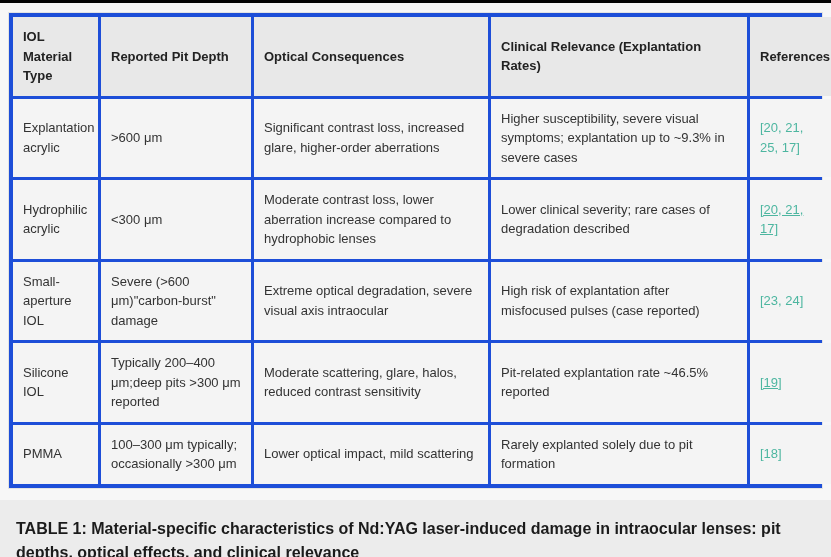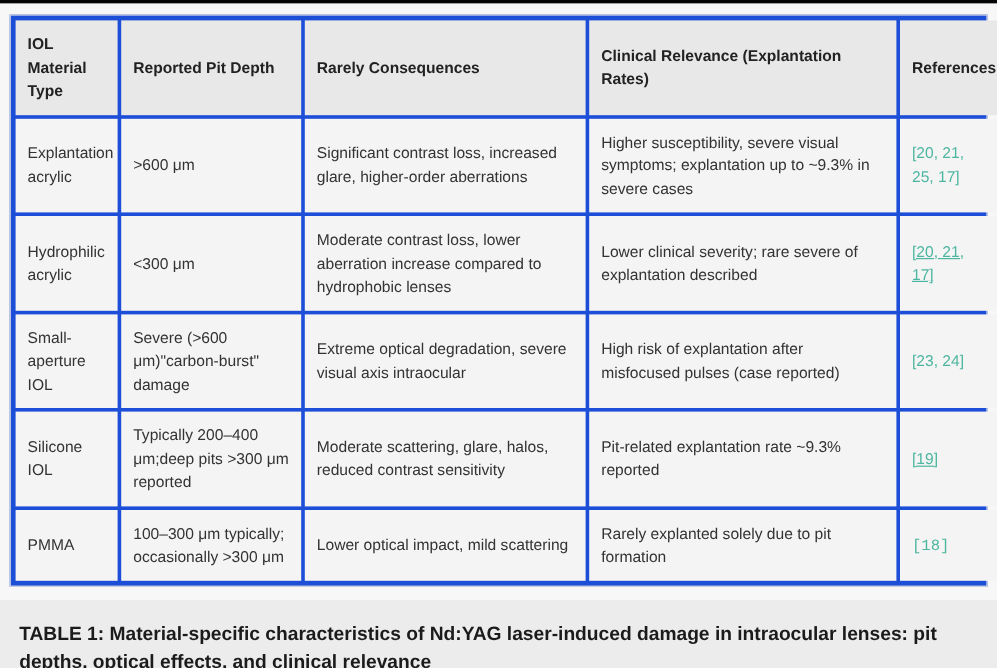--- a/index.html
+++ b/index.html
@@ -78,60 +78,60 @@
           <col style="width:85px">
           <col style="width:150px">
           <col style="width:234px">
           <col style="width:256px">
           <col style="width:84px">
         </colgroup>
         <thead>
           <tr>
               <th>IOL Material Type</th>
               <th>Reported Pit Depth</th>
-              <th>Rarely Consequences</th>
+              <th>Optical Consequences</th>
               <th>Clinical Relevance (Explantation Rates)</th>
               <th>References</th>
             </tr>
         </thead>
         <tbody>
             <tr>
               <td>Explantation acrylic</td>
               <td>&gt;600 μm</td>
               <td>Significant contrast loss, increased glare, higher-order aberrations</td>
               <td>Higher susceptibility, severe visual symptoms; explantation up to ~9.3% in severe cases</td>
               <td><a href="#" style="color: rgb(77, 182, 160);">[20, 21, 25, 17]</a></td>
             </tr>
             <tr>
               <td>Hydrophilic acrylic</td>
               <td>&lt;300 μm</td>
               <td>Moderate contrast loss, lower aberration increase compared to hydrophobic lenses</td>
-              <td>Lower clinical severity; rare severe of explantation described</td>
+              <td>Lower clinical severity; rare cases of degradation described</td>
               <td><a href="#" style="color: rgb(77, 182, 160); text-decoration: underline;">[20, 21, 17]</a></td>
             </tr>
             <tr>
               <td>Small-aperture IOL</td>
               <td>Severe (&gt;600 μm)"carbon-burst" damage</td>
               <td>Extreme optical degradation, severe visual axis intraocular</td>
               <td>High risk of explantation after misfocused pulses (case reported)</td>
               <td><a href="#" style="color: rgb(77, 182, 160);">[23, 24]</a></td>
             </tr>
             <tr>
               <td>Silicone IOL</td>
               <td>Typically 200–400 μm;deep pits &gt;300 μm reported</td>
               <td>Moderate scattering, glare, halos, reduced contrast sensitivity</td>
-              <td>Pit-related explantation rate ~9.3% reported</td>
+              <td>Pit-related explantation rate ~46.5% reported</td>
               <td><a href="#" style="color: rgb(77, 182, 160); text-decoration: underline;">[19]</a></td>
             </tr>
             <tr>
               <td>PMMA</td>
               <td>100–300 μm typically; occasionally &gt;300 μm</td>
               <td>Lower optical impact, mild scattering</td>
               <td>Rarely explanted solely due to pit formation</td>
-              <td><a href="#" style="color: rgb(77, 182, 160); font-family: Liberation Mono, monospace;">[18]</a></td>
+              <td><a href="#" style="color: rgb(77, 182, 160);">[18]</a></td>
             </tr>
           </tbody>
       </table>
     </div>
   </div>
 
   <div class="caption-zone">
     <div class="caption-title">TABLE 1: Material-specific characteristics of Nd:YAG laser-induced damage in intraocular lenses: pit depths, optical effects, and clinical relevance</div>
 
   </div>

